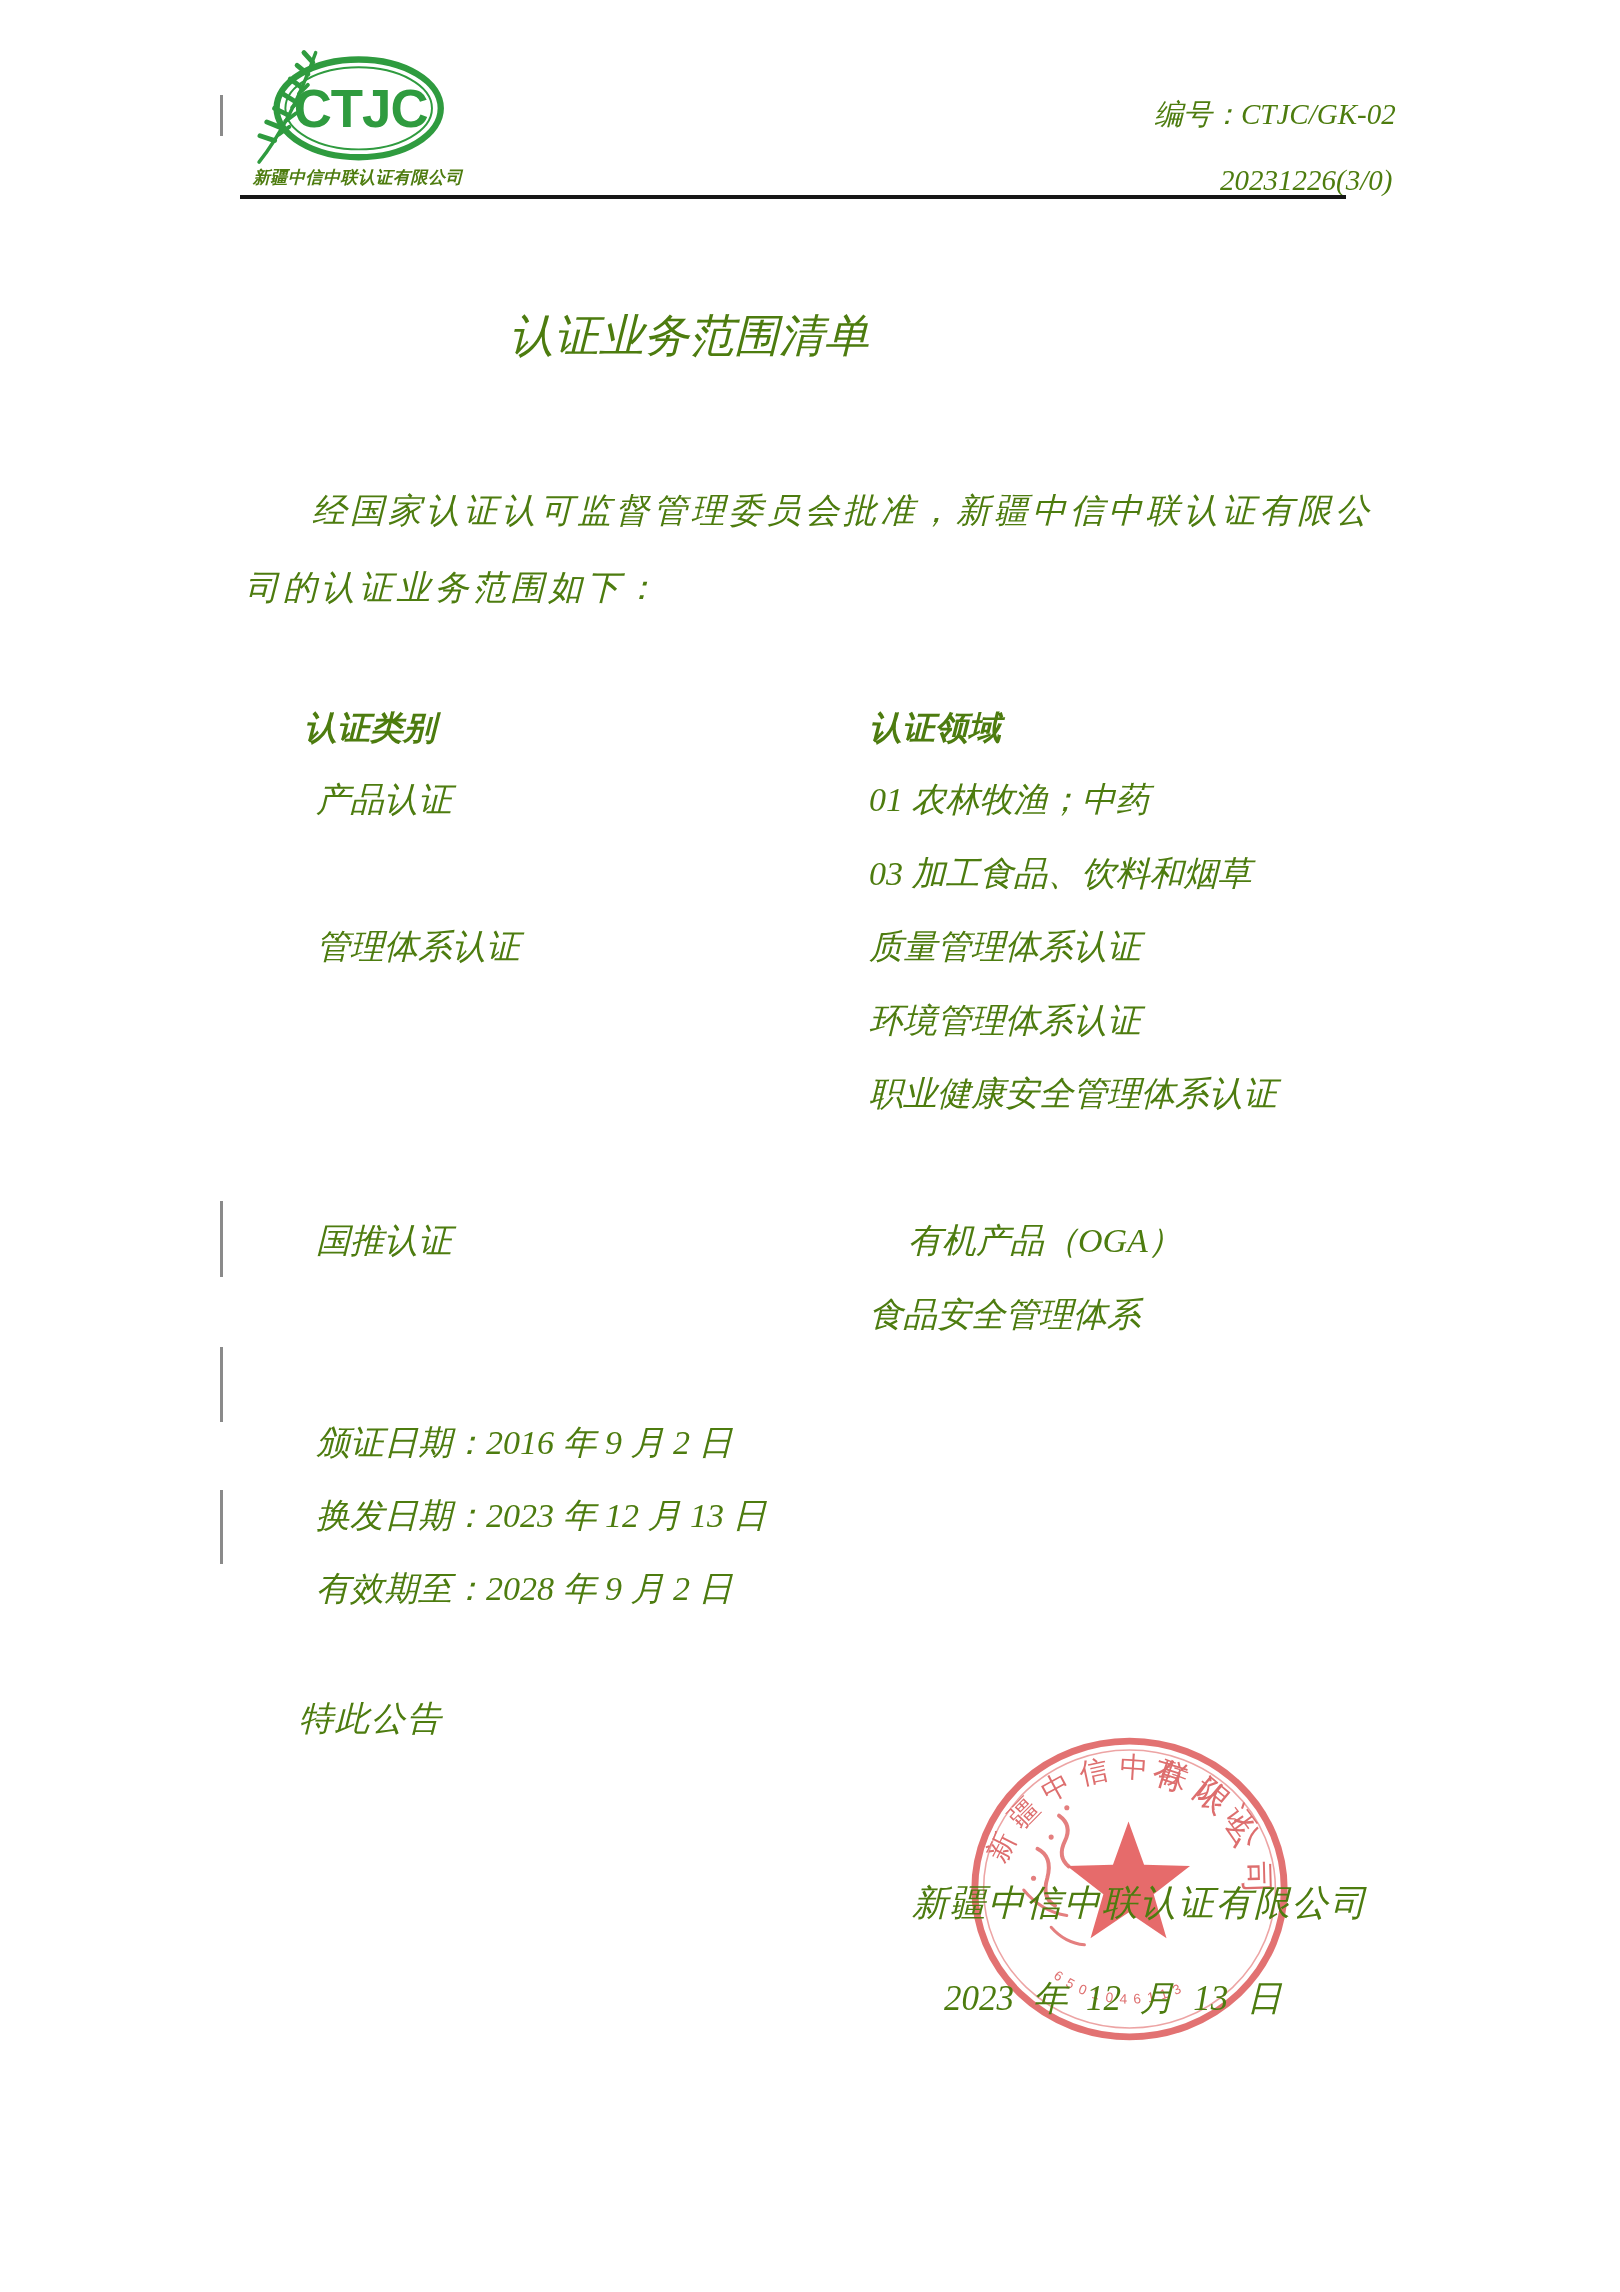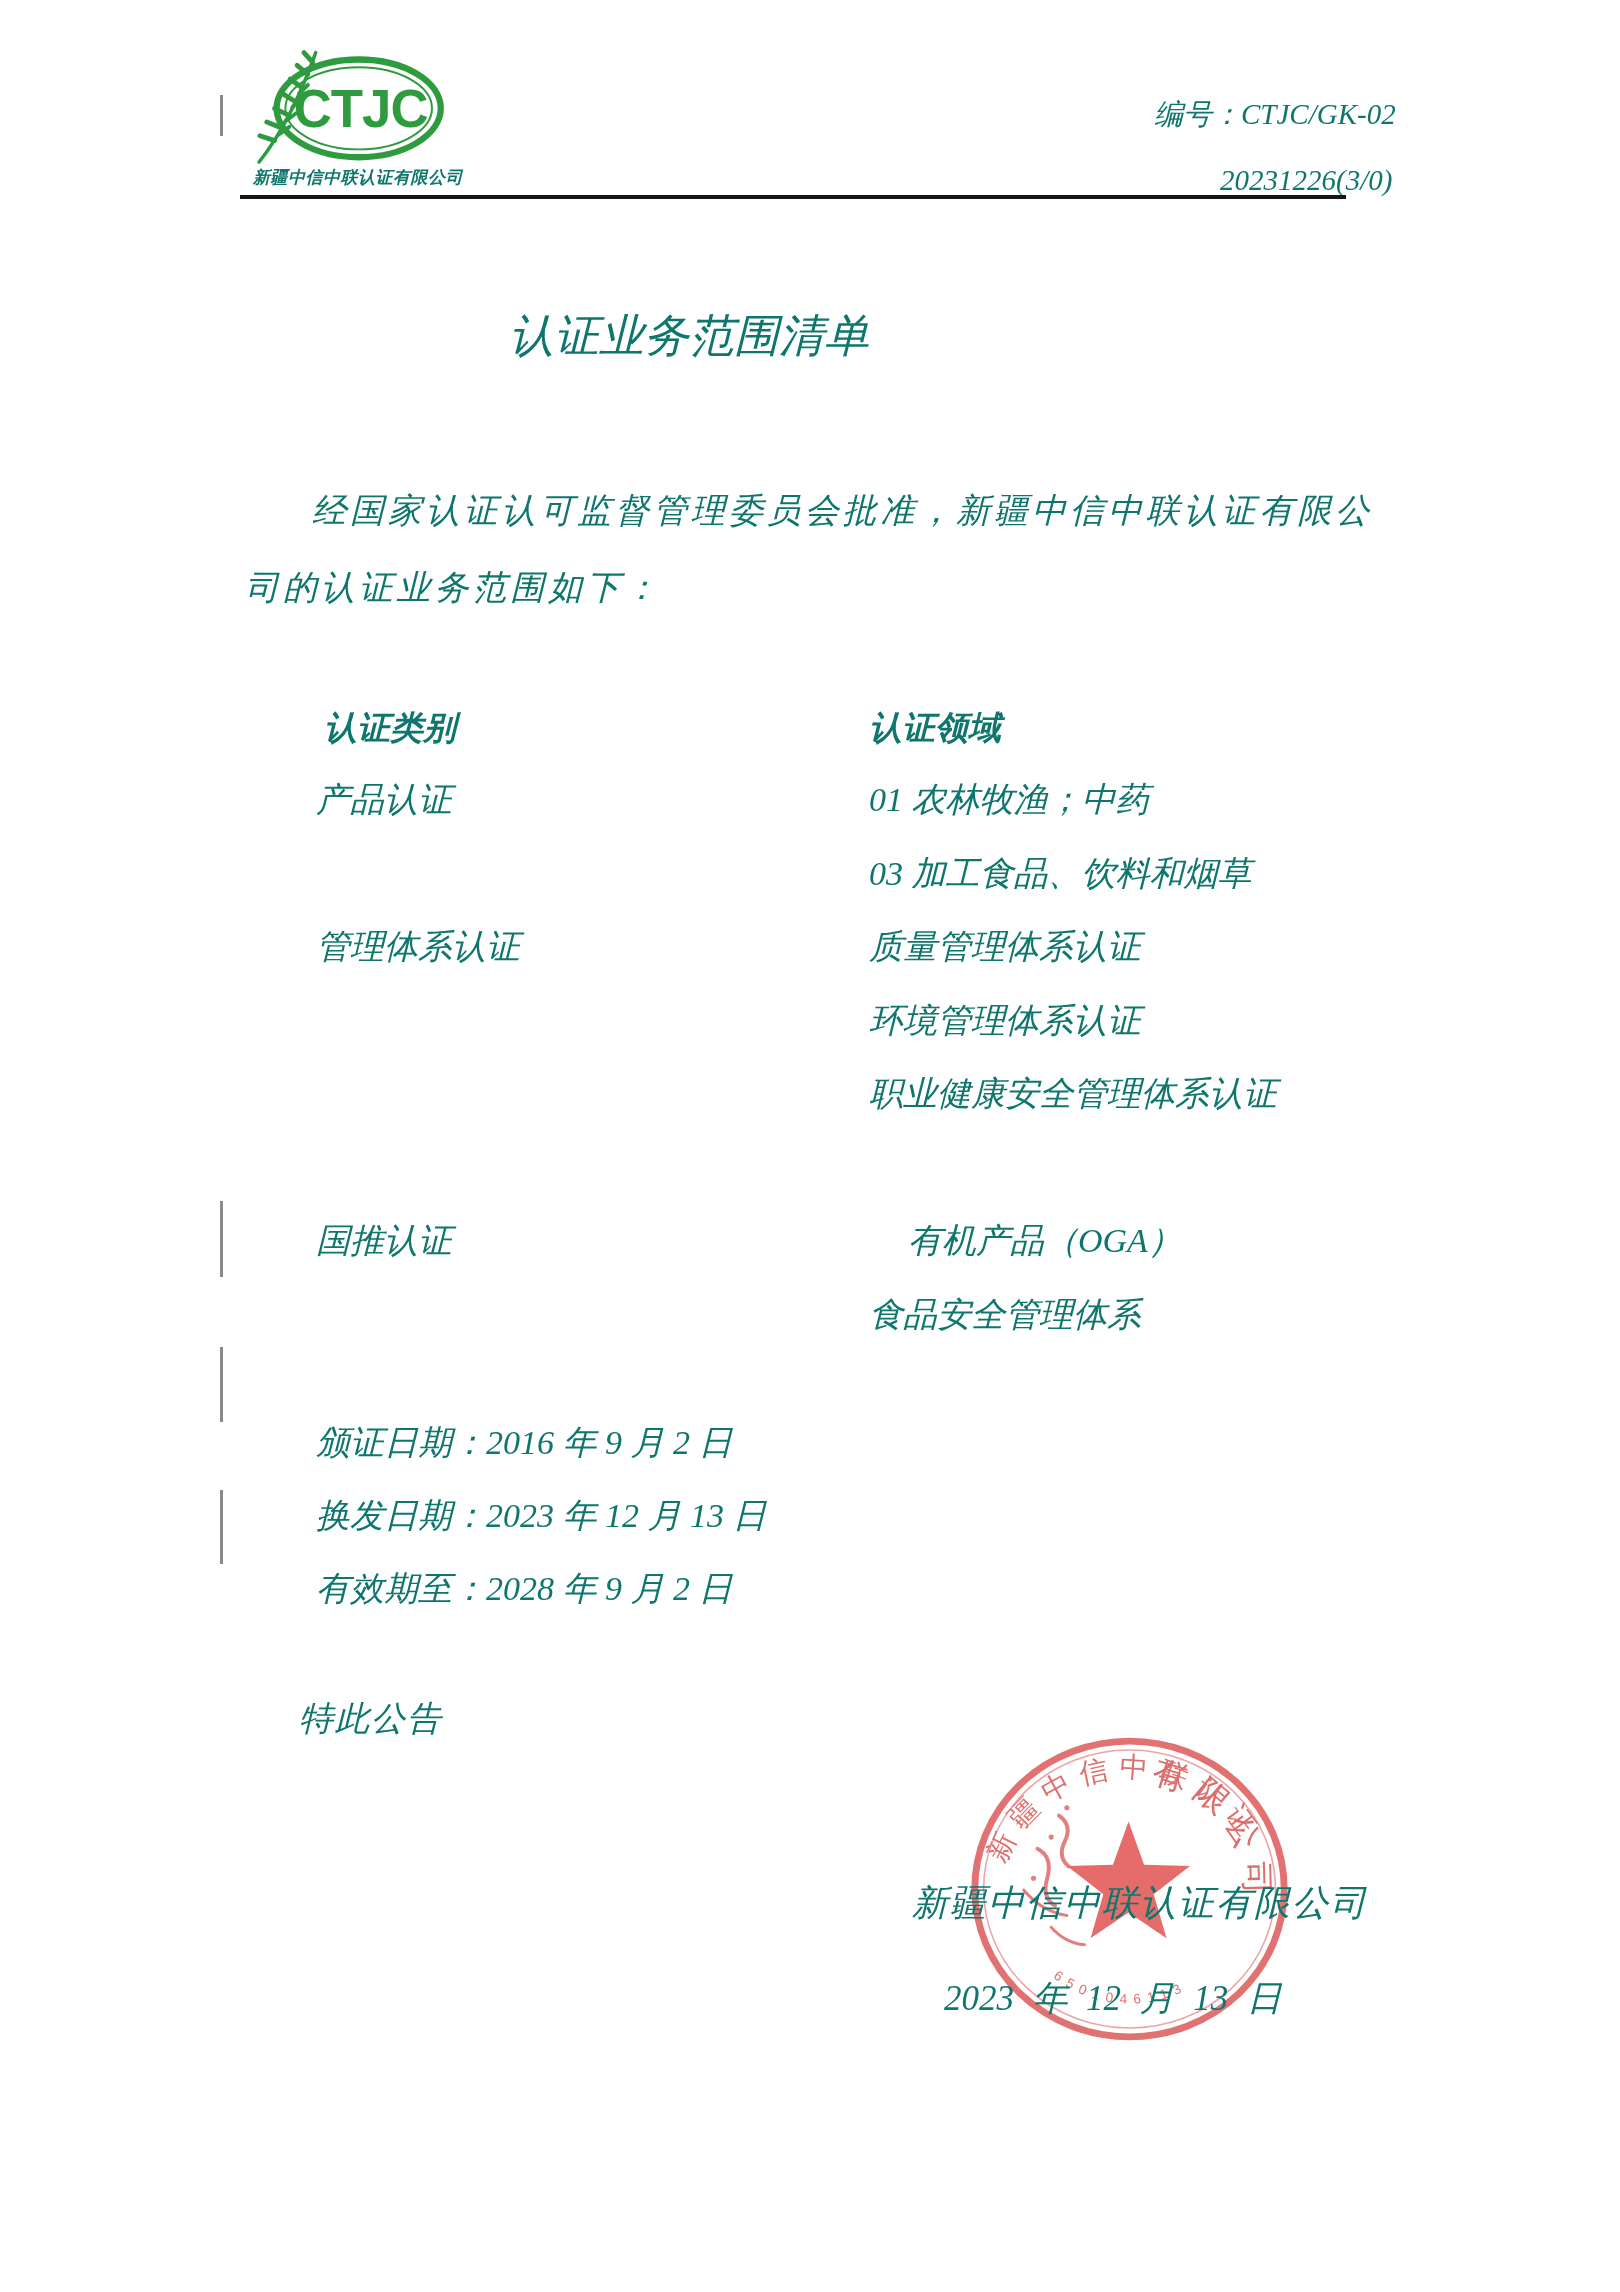--- a/index.html
+++ b/index.html
@@ -2,21 +2,21 @@
 <html><head>
 <meta charset="utf-8">
 <style>
   html,body{margin:0;padding:0;background:#e8e8e8;}
   .page{
     position:relative;
     width:1620px;height:2293px;
     margin:0 auto;
     background:#ffffff;
     font-family:"Liberation Serif","DejaVu Serif",serif;
-    color:#0f766e;
+    color:#4d7c0f;
     overflow:hidden;
   }
   .abs{position:absolute;white-space:nowrap;font-style:italic;}
   .sans{font-family:"Liberation Sans","DejaVu Sans",sans-serif;}
   .b{font-weight:bold;}
   .tick{position:absolute;width:2.9px;background:#8a8a8a;}
   .doc-number{left:1154px;top:95px;font-size:29px;}
   .revision{left:1220px;top:164px;font-size:29px;}
   .logo-company{left:253px;top:166px;width:202px;text-align:center;font-size:17px;letter-spacing:0.5px;}
   .header-rule{position:absolute;left:240px;top:195px;width:1106px;height:3.9px;background:#161616;}
@@ -62,21 +62,21 @@
 
   <div class="abs doc-number">编号：CTJC/GK-02</div>
   <div class="abs revision">20231226(3/0)</div>
   <div class="header-rule"></div>
 
   <div class="abs doc-title">认证业务范围清单</div>
 
   <div class="abs intro1">经国家认证认可监督管理委员会批准，新疆中信中联认证有限公</div>
   <div class="abs intro2">司的认证业务范围如下：</div>
 
-  <div class="abs sans b th" style="left:324px;top:706px;">认证类别</div>
+  <div class="abs sans b th" style="left:304px;top:706px;">认证类别</div>
   <div class="abs sans b th" style="left:869px;top:706px;">认证领域</div>
 
   <div class="abs cell" style="left:316px;top:777px;">产品认证</div>
   <div class="abs cell" style="left:316px;top:924px;">管理体系认证</div>
   <div class="abs cell" style="left:316px;top:1218px;">国推认证</div>
 
   <div class="abs cell" style="left:869px;top:777px;">01 农林牧渔；中药</div>
   <div class="abs cell" style="left:869px;top:851px;">03 加工食品、饮料和烟草</div>
   <div class="abs cell" style="left:869px;top:924px;">质量管理体系认证</div>
   <div class="abs cell" style="left:869px;top:998px;">环境管理体系认证</div>

